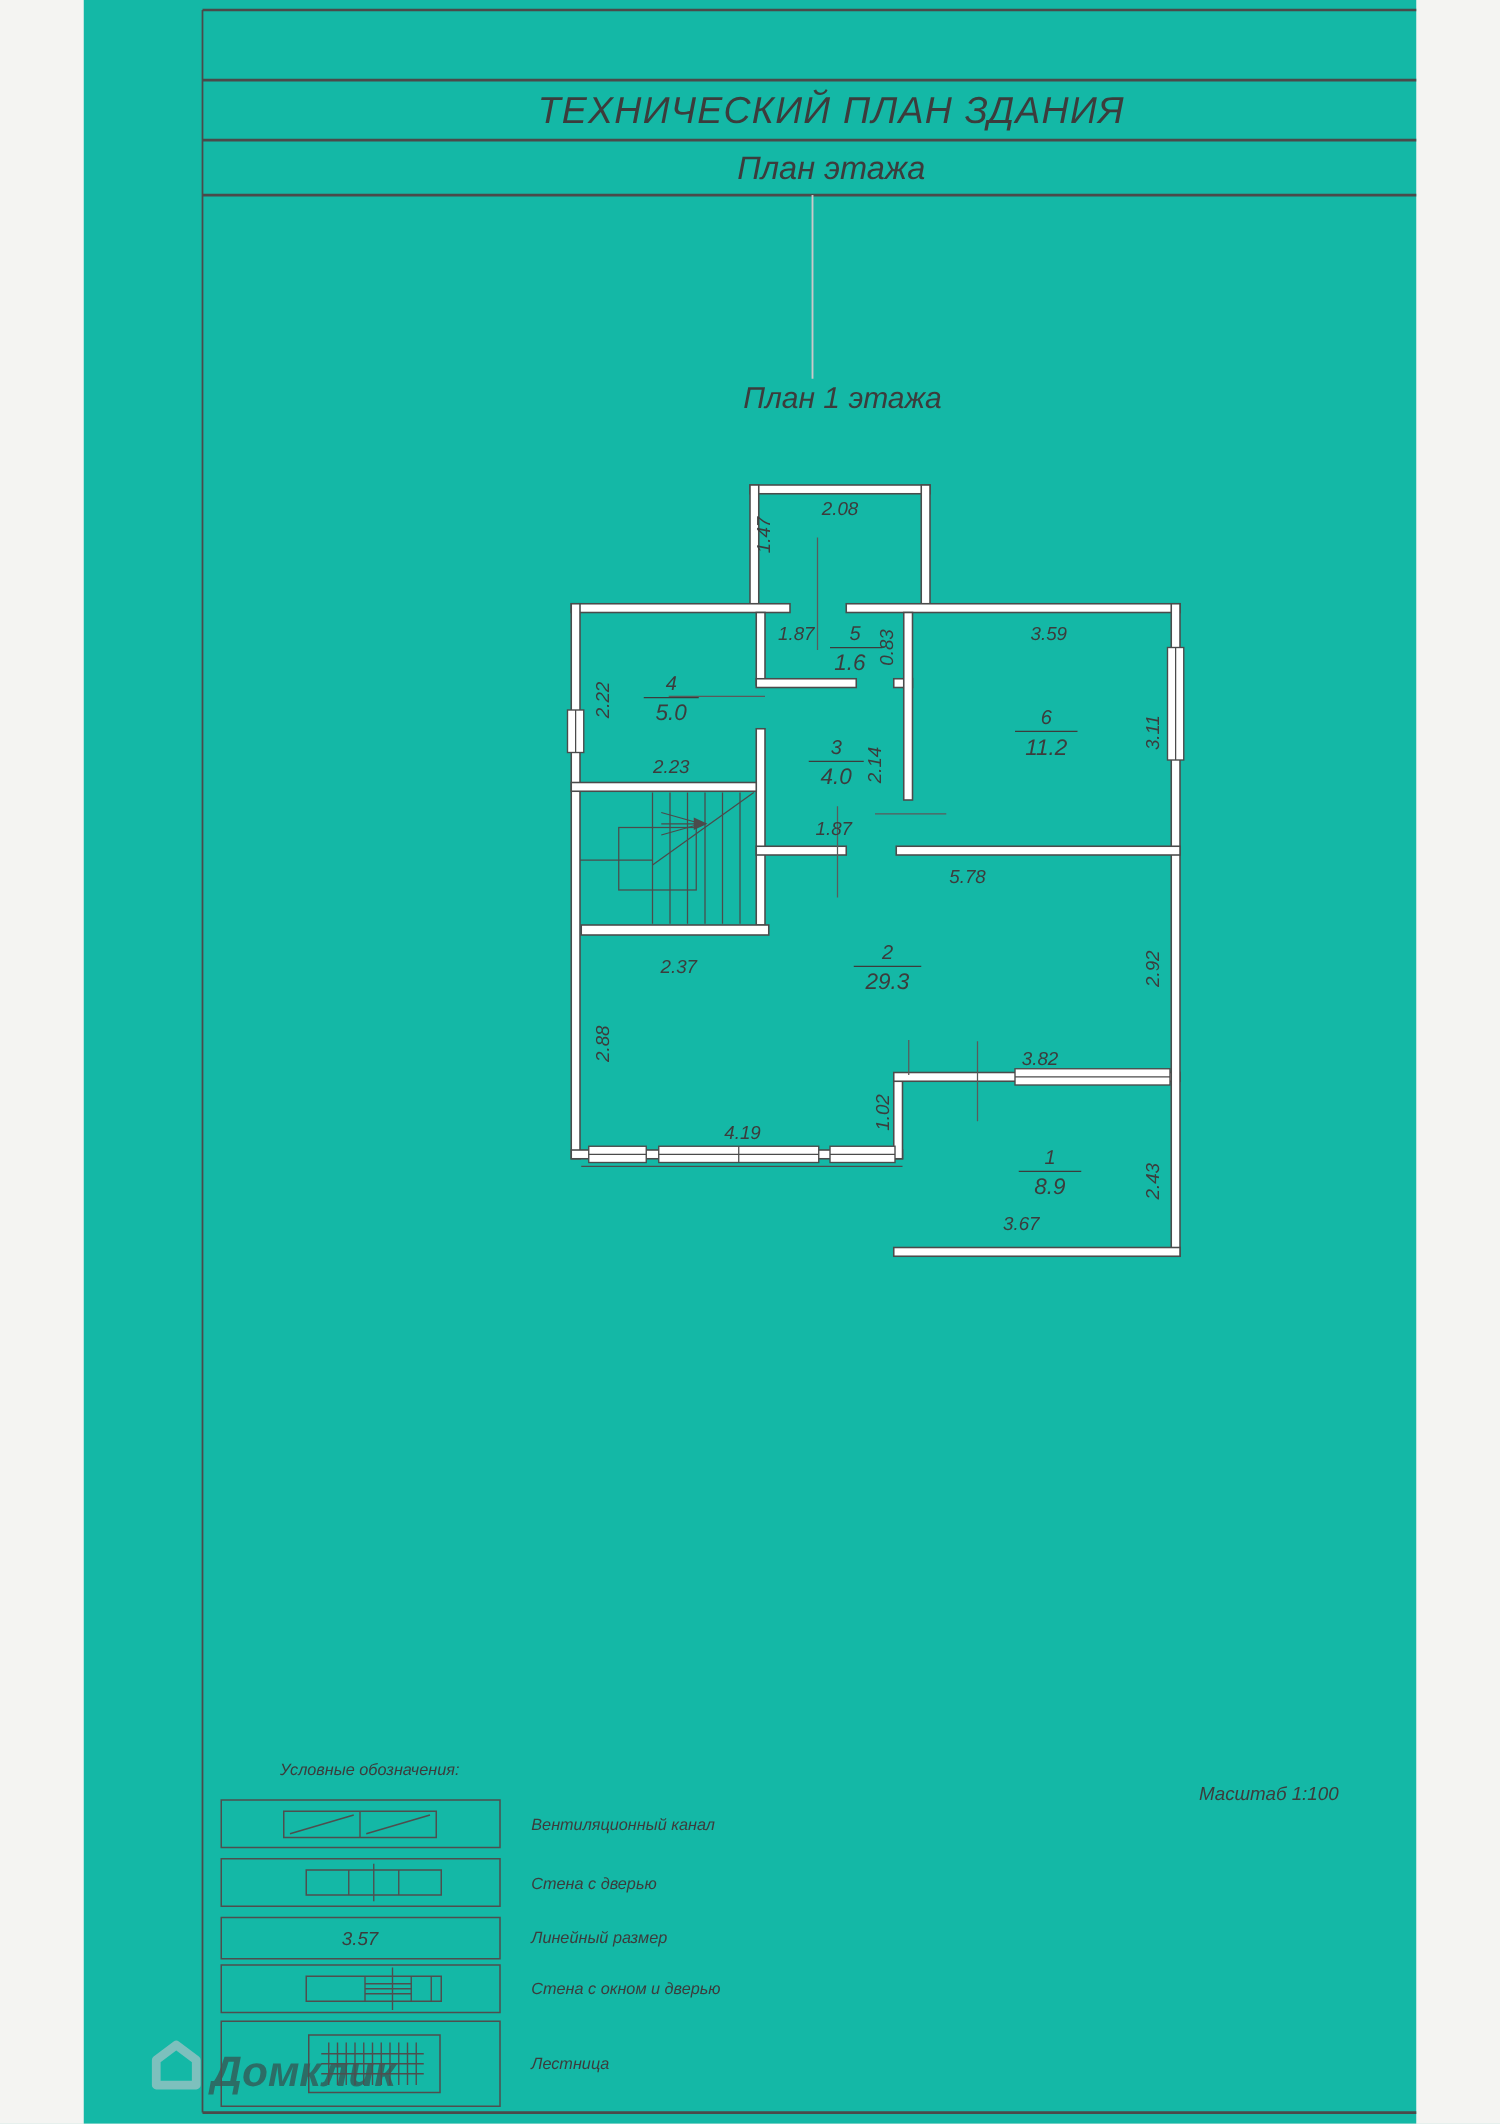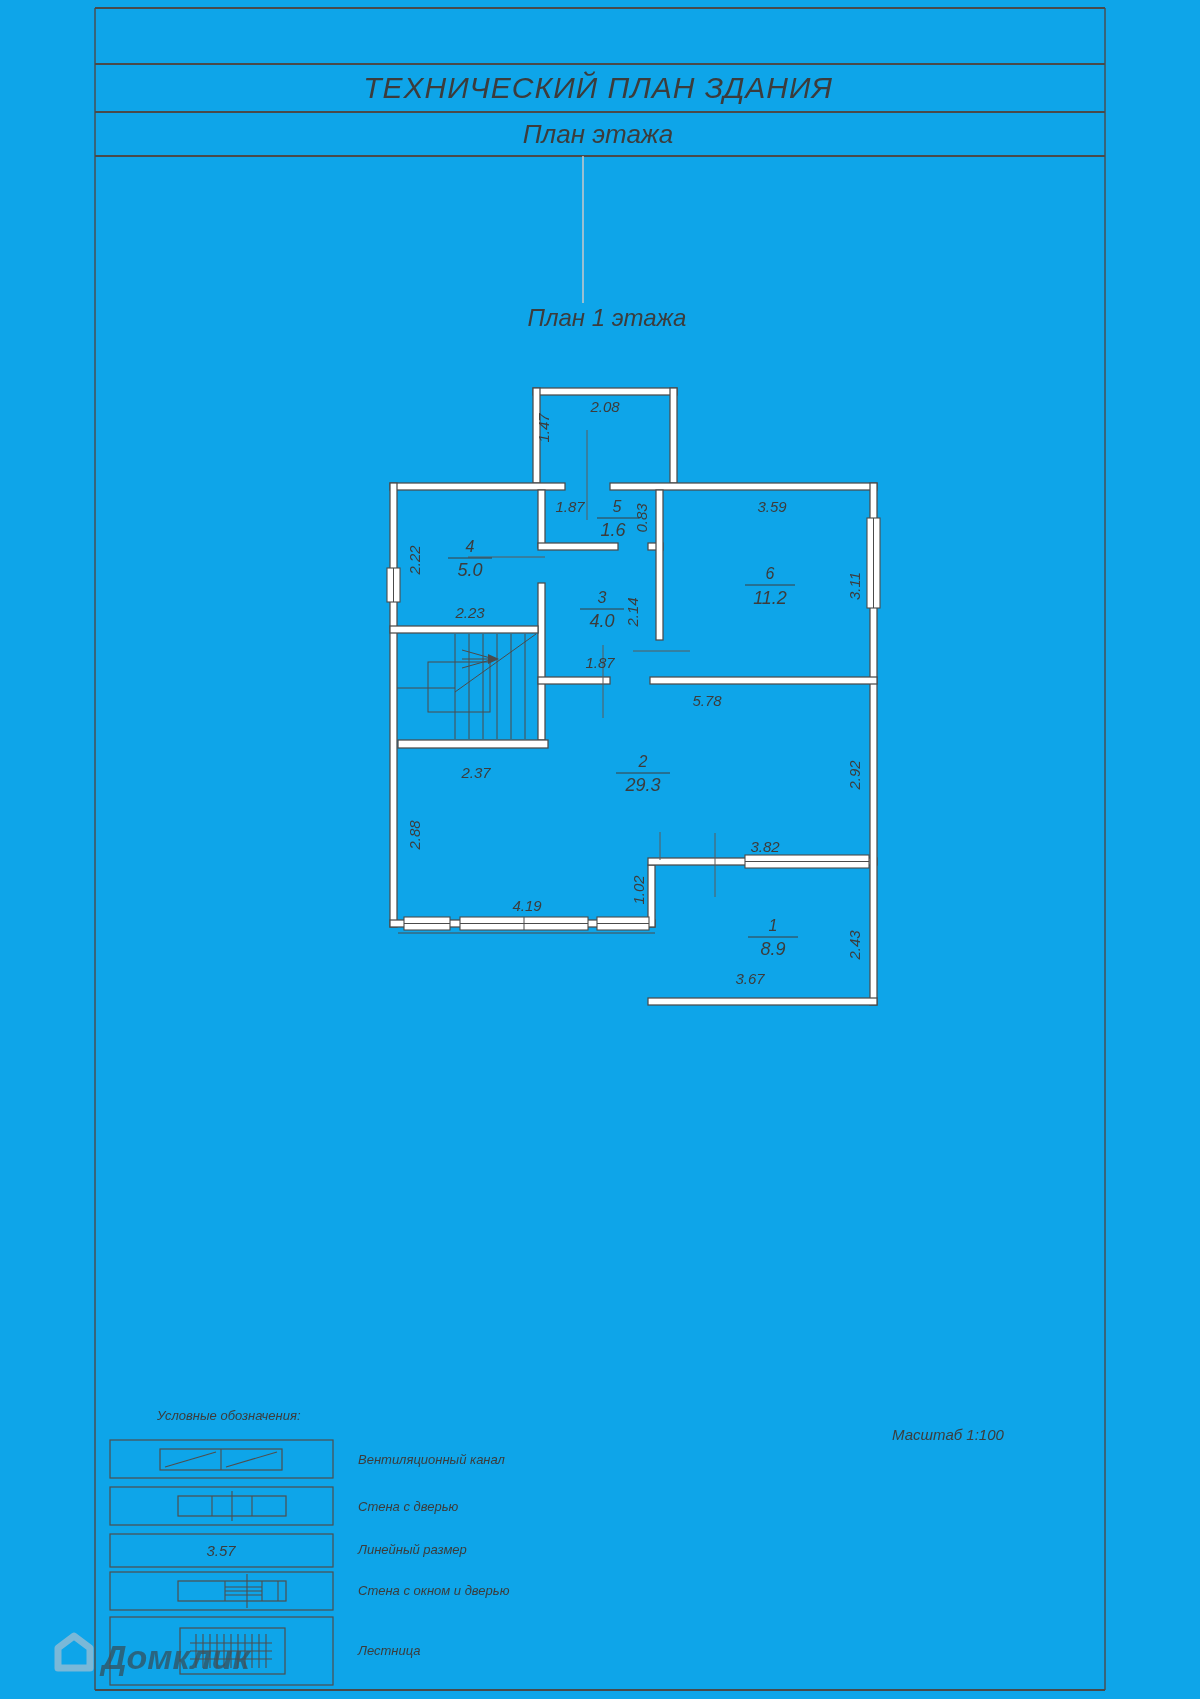--- a/index.html
+++ b/index.html
@@ -1,16 +1,16 @@
 <!DOCTYPE html>
 <html><head>
 <meta charset="utf-8">
 <style>
   html,body{margin:0;padding:0;background:#f4f4f2;}
-  .page{position:relative;width:1200px;height:1699px;margin:0 auto;background:#0ea5e9;overflow:hidden;
+  .page{position:relative;width:1066px;height:1699px;margin:0 auto;background:#14b8a6;overflow:hidden;
         font-family:"Liberation Sans",sans-serif;}
   svg text{font-family:"Liberation Sans",sans-serif;font-style:italic;fill:#3c3c3c;}
   .walls rect{fill:#ffffff;stroke:#4b4b4b;stroke-width:1.25;}
   .thin{stroke:#5a5a5a;stroke-width:1;fill:none;}
   .frame{stroke:#4a4a4a;fill:none;}
   .win rect{fill:#ffffff;stroke:#4b4b4b;stroke-width:1.1;}
   .win line{stroke:#4b4b4b;stroke-width:1;}
   .dim{font-size:15px;}
   .rnum{font-size:16px;}
   .rarea{font-size:18px;}

